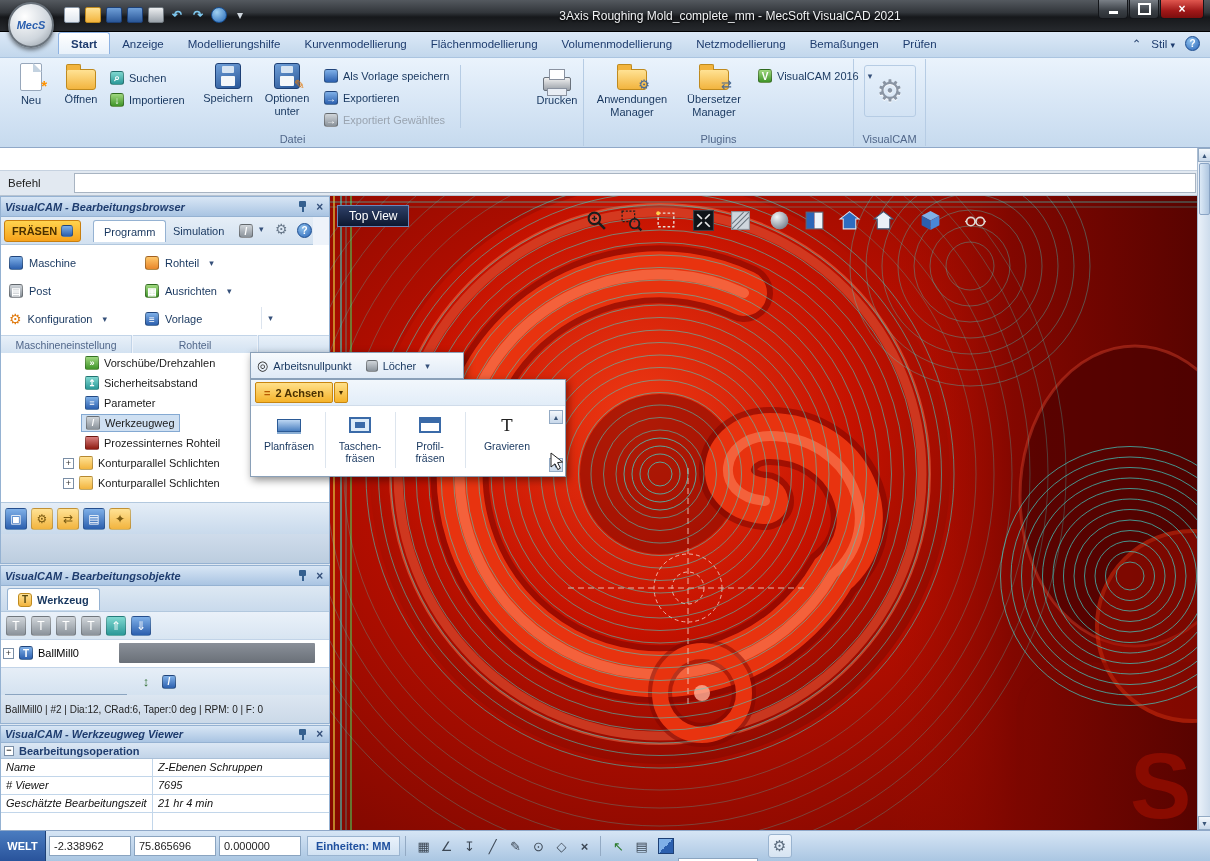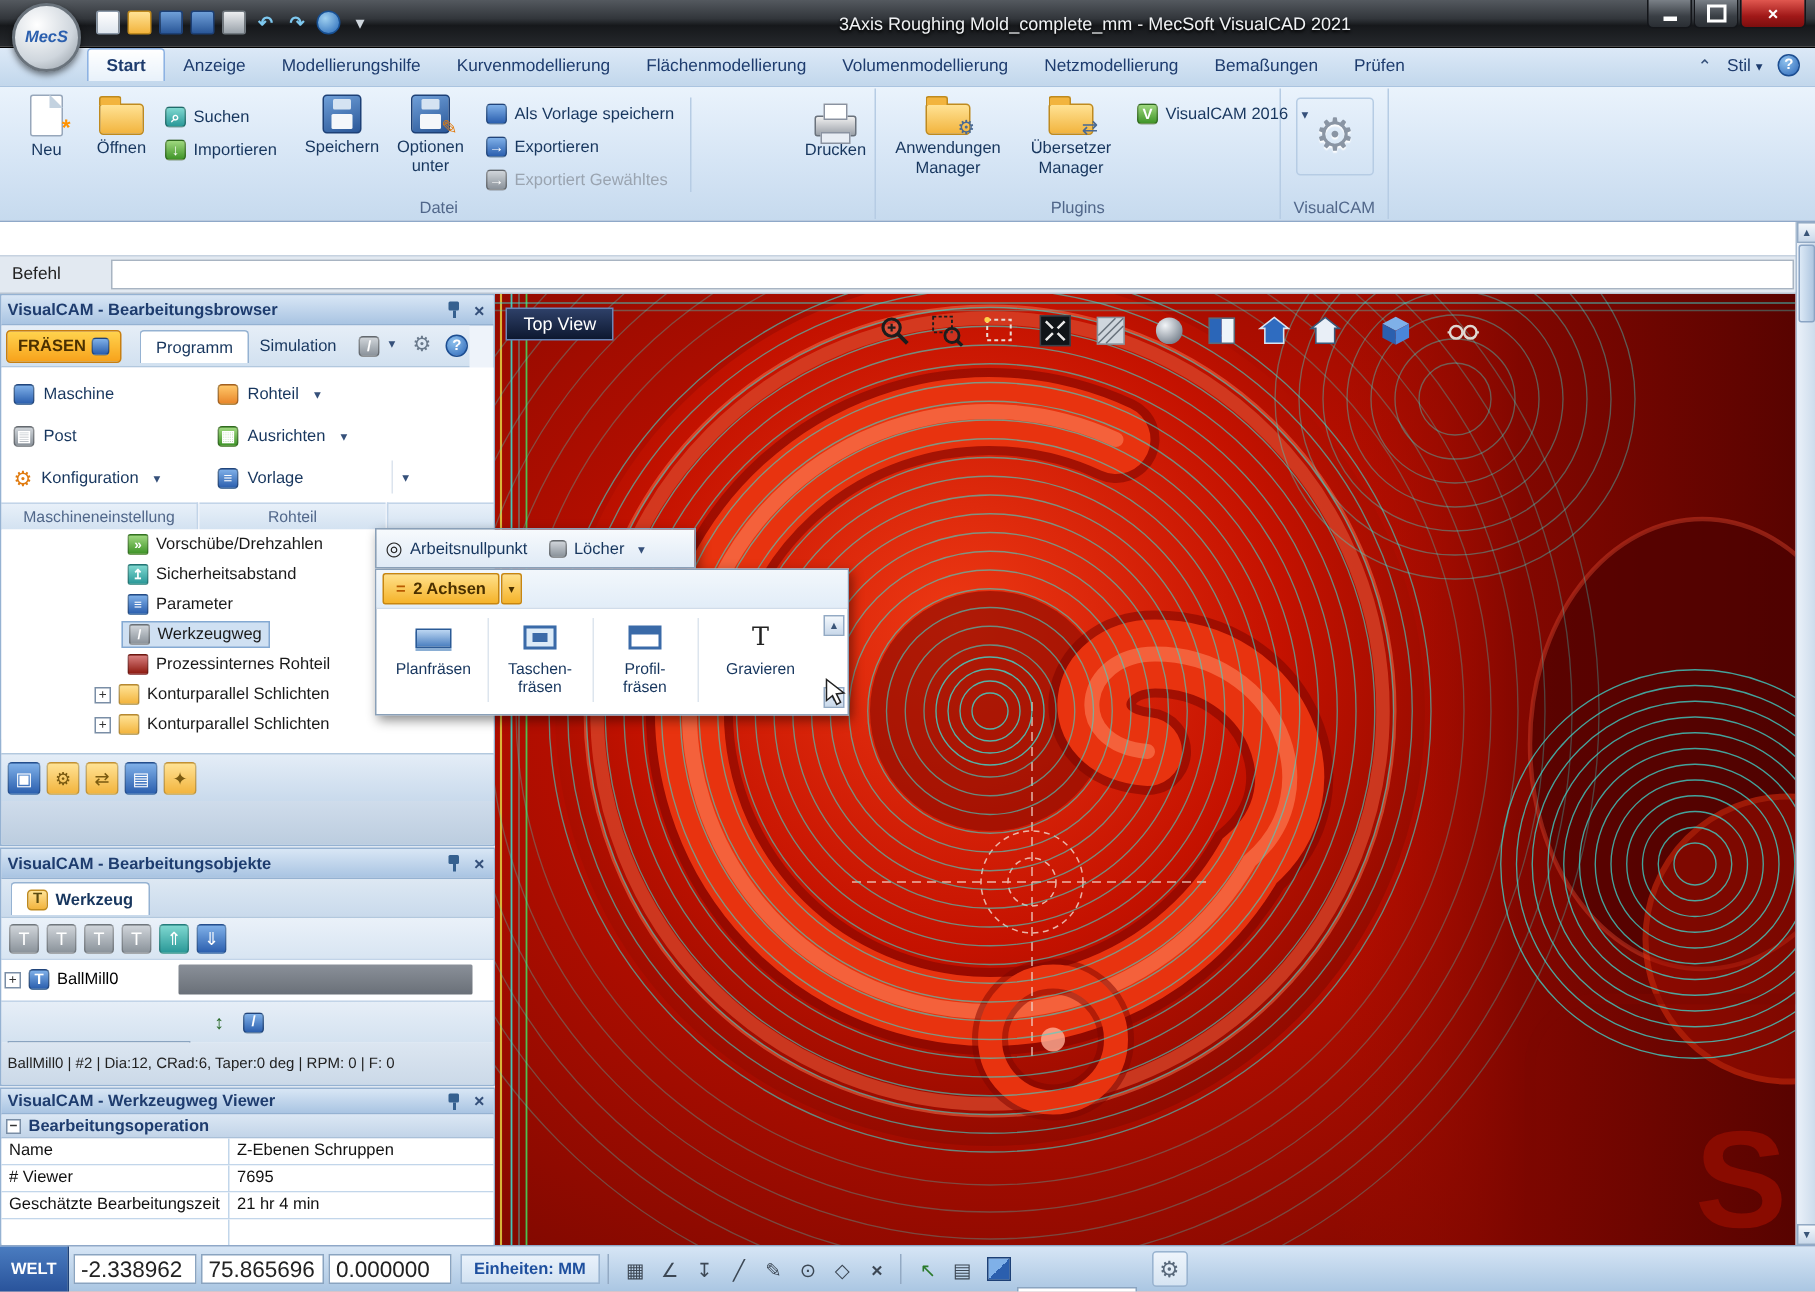--- a/index.html
+++ b/index.html
@@ -111,21 +111,21 @@
     background:linear-gradient(to right,#eaf1f9,#cddcec); border-left:1px solid #aabdd2; z-index:25; }
   .scr-arrow { position:absolute; left:0; width:13px; height:14px; background:linear-gradient(#f4f8fc,#c8d8ea);
     border:1px solid #93aac4; color:#3a5578; font-size:7px; display:flex; align-items:center; justify-content:center; }
   #scr-thumb { position:absolute; left:1px; top:15px; width:11px; height:52px; background:linear-gradient(to right,#dce9f6,#aec6e0);
     border:1px solid #8aa4c4; border-radius:2px; }
 
   
   #left { position:absolute; left:0; top:196px; width:330px; height:634px; z-index:10; background:#dfe8f2; }
   .panel { position:absolute; left:0; width:330px; background:#eef3fa; border:1px solid #95b2d2; }
   .ptitle { height:20px; background:linear-gradient(#d8e6f5,#a9c4e2); display:flex; align-items:center;
-    padding:0 4px; border-bottom:1px solid #95b2d2; }
+    padding:0 4px; border-bottom:1px solid #95b2d2;font-style:italic; }
   .ptitle-text { flex:1; font-size:11px; font-weight:bold; color:#1e3c6e; white-space:nowrap; overflow:hidden; }
   .pin { width:9px; height:13px; position:relative; margin-right:7px; }
   .pin::before { content:""; position:absolute; top:1px; left:1px; width:7px; height:6px; background:#35608f; border-radius:1px; }
   .pin::after { content:""; position:absolute; top:7px; left:4px; width:2px; height:5px; background:#35608f; }
   .close-x { font-size:12px; color:#35507a; font-weight:bold; line-height:1; padding:0 2px; }
 
   .cmdbtn { position:absolute; height:24px; display:flex; align-items:center; gap:6px; font-size:11px; color:#17365e; padding-left:6px; }
   .grp-lbl { position:absolute; height:18px; display:flex; align-items:center; justify-content:center;
     font-size:10.5px; color:#51678a; background:linear-gradient(#e8f0f9,#d3e2f1); border-top:1px solid #c2d4e8; }
 
@@ -141,21 +141,21 @@
   .ptoolbar { position:absolute; left:0; width:328px; height:32px; background:linear-gradient(#e4edf7,#c9daec);
     border-top:1px solid #b2c8de; display:flex; align-items:center; gap:4px; padding-left:4px; }
   .pt-i { width:22px; height:22px; border-radius:3px; border:1px solid rgba(0,0,0,.2);
     display:inline-flex; align-items:center; justify-content:center; font-size:12px; color:#fff; }
 
   .dropdown { background:#fff; border:1px solid #8aa4c0; display:flex; align-items:center; font-size:11px;
     color:#222; padding:0 4px; justify-content:space-between;margin-top:44px; }
   .dd-caret { color:#35507a; font-size:9px; margin-left:4px; }
 
   .vrow { display:flex; height:18px; border-bottom:1px solid #c2d6ea; background:#fff; }
-  .vcell { padding:2px 5px; font-size:11px; color:#111; white-space:nowrap; overflow:hidden; }
+  .vcell { padding:2px 5px; font-size:11px; color:#111; white-space:nowrap; overflow:hidden;font-style:italic; }
   .vcell.lbl { width:152px; border-right:1px solid #c2d6ea; }
   .vcell.val { flex:1; }
 
   
   #popup { position:absolute; left:250px; top:352px; width:316px; z-index:60; filter:drop-shadow(2px 3px 4px rgba(0,0,0,.45)); }
   #pop-strip { position:absolute; left:0; top:0; width:214px; height:27px; background:linear-gradient(#f7fafd,#dfeaf6);
     border:1px solid #8aa0b8; display:flex; align-items:center; gap:6px; padding:0 6px; font-size:11px; color:#17365e; }
   #pop-body { position:absolute; left:0; top:27px; width:316px; height:98px; background:#fff; border:1px solid #8aa0b8; }
   #achsen-row { position:absolute; left:0; top:0; width:314px; height:26px; background:linear-gradient(#f2f7fc,#e2edf8);
     border-bottom:1px solid #d0dcea; display:flex; align-items:center; padding-left:4px; }
@@ -178,21 +178,21 @@
   .scrollcol { position:absolute; right:1px; top:28px; width:15px; height:66px; }
   .spin { position:absolute; left:0; width:14px; height:14px; background:linear-gradient(#f4f8fc,#c8d8ea);
     border:1px solid #93aac4; color:#3a5578; font-size:7px; display:flex; align-items:center; justify-content:center; }
 
   
   #statusbar { position:absolute; left:0; top:830px; width:1210px; height:31px;
     background:linear-gradient(#d6e5f5,#aac6e2); border-top:1px solid #8fa8c8; z-index:40;
     display:flex; align-items:center; }
   #welt-btn { width:46px; height:31px; background:linear-gradient(#4a7cc0,#28529a); color:#fff; font-size:11px;
     font-weight:bold; display:flex; align-items:center; justify-content:center; border-right:1px solid #1d4076; }
-  .sb-box { width:82px; height:20px; background:#fff; border:1px solid #8aa4c0; font-size:15px; color:#222;
+  .sb-box { width:82px; height:20px; background:#fff; border:1px solid #8aa4c0; font-size:11px; color:#222;
     display:flex; align-items:center; padding:0 4px; margin-left:3px; }
   #units-box { height:20px; background:linear-gradient(#eaf2fb,#d2e2f2); border:1px solid #9ab4d0; color:#1e4f9e;
     font-size:11px; font-weight:bold; display:flex; align-items:center; padding:0 8px; margin-left:6px; }
   .sb-i { width:20px; height:20px; display:inline-flex; align-items:center; justify-content:center;
     font-size:13px; color:#3c4754; margin-left:3px; }
   .sb-sep { width:1px; height:20px; background:#93aac4; margin:0 5px; }
   #layer-cube { width:16px; height:16px; margin-left:6px; background:linear-gradient(135deg,#7fb0e8 50%,#2b5fae 50%);
     border:1px solid #1d4076; }
   #layer-select { width:80px; height:20px; margin-left:4px; }
   #sb-gear { width:24px; height:24px; border:1px solid #9ab4d0; border-radius:3px; background:linear-gradient(#eef4fb,#d6e4f2);

